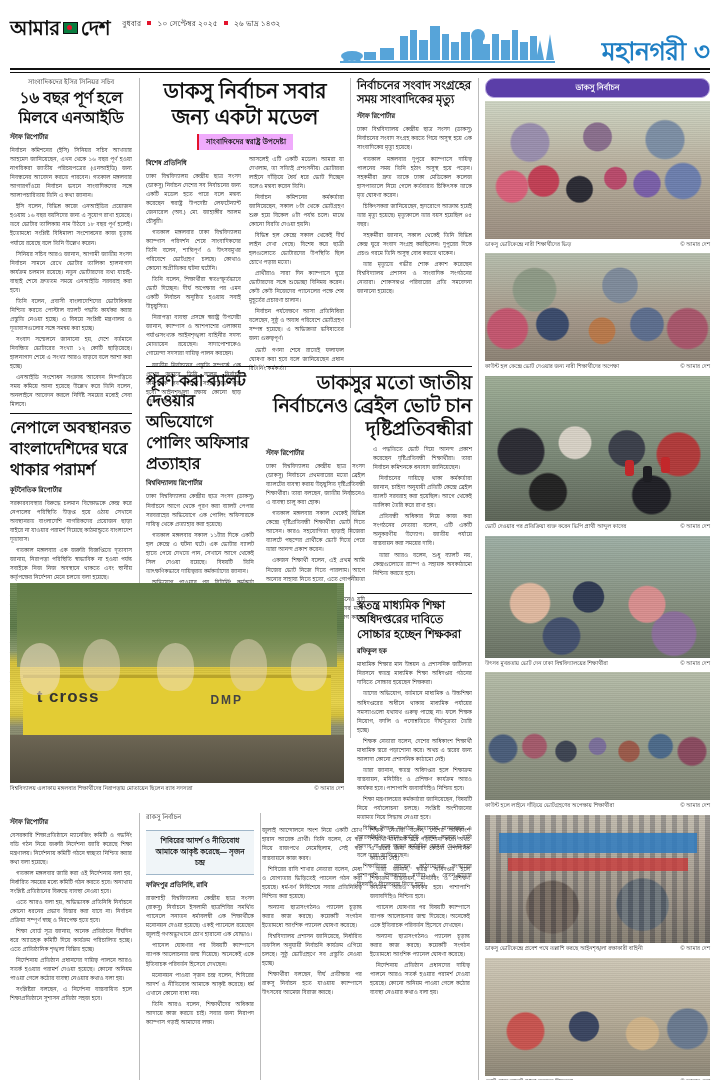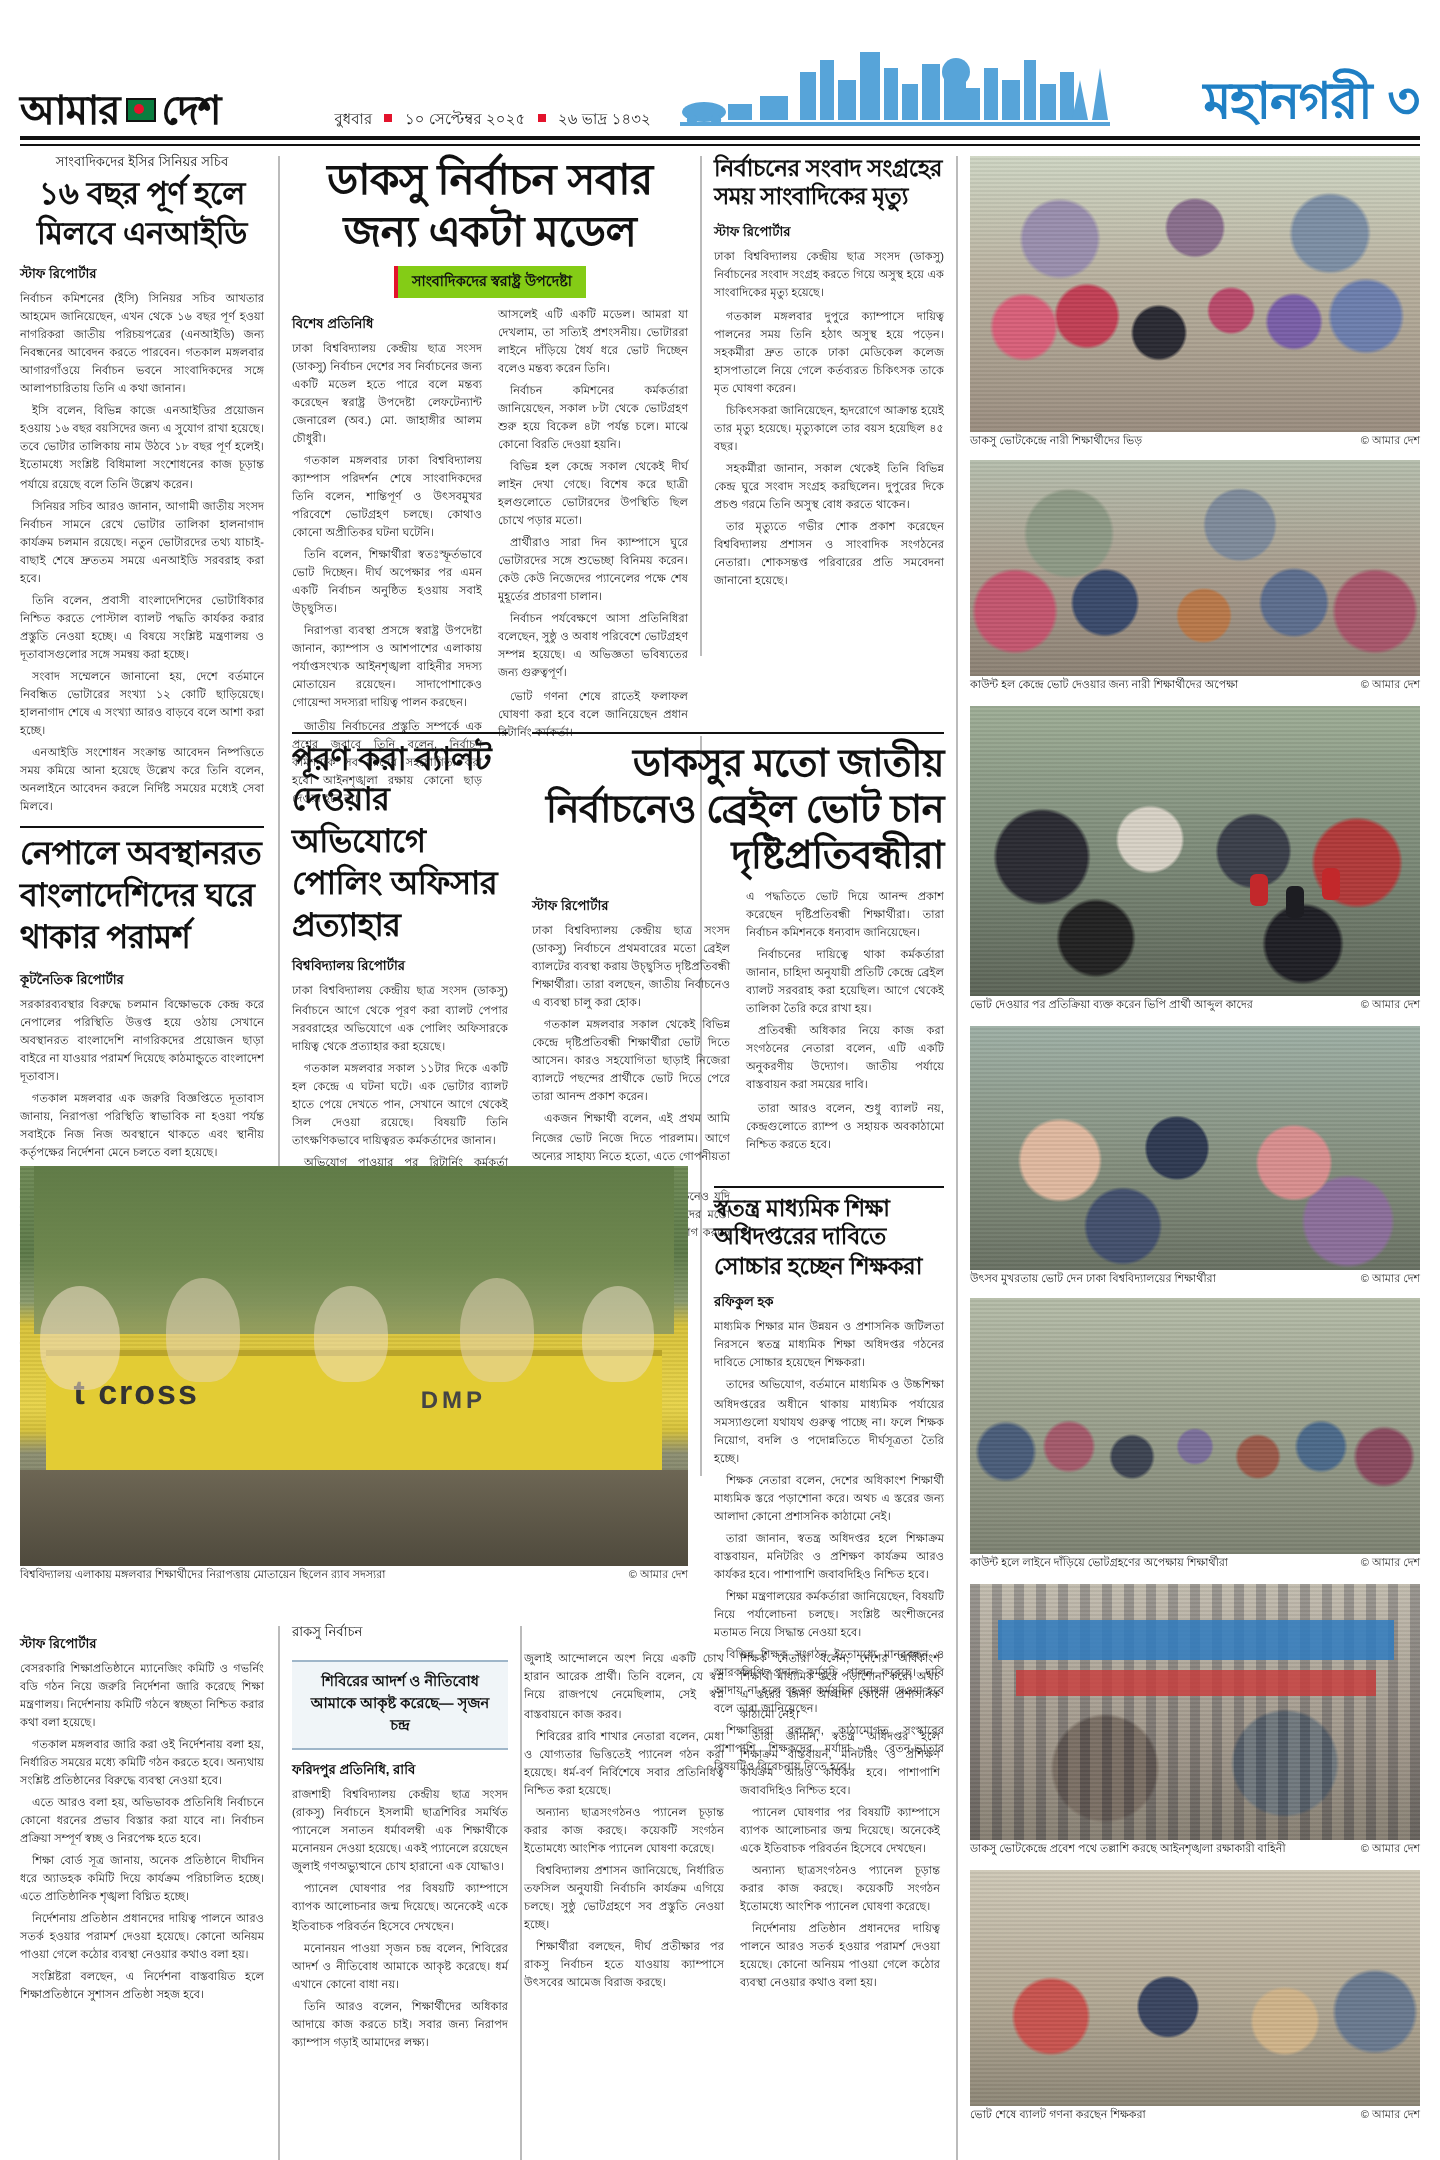--- a/index.html
+++ b/index.html
@@ -1,20 +1,20 @@
 <!DOCTYPE html>
 <html><head>
 <meta charset="utf-8">
 <style>
   html,body{margin:0;padding:0;background:#fff;}
   body{width:720px;height:1080px;font-family:"Liberation Sans",sans-serif;color:#111;overflow:hidden;}
   .page{position:relative;width:720px;height:1080px;background:#fff;box-sizing:border-box;padding:0;}
 
   
-  .masthead{position:relative;height:48px;margin:18px 10px 0 10px;display:flex;align-items:flex-end;gap:45px;}
+  .masthead{position:relative;height:48px;margin:18px 10px 0 10px;display:flex;align-items:flex-start;}
   .logo-wrap{display:flex;align-items:baseline;gap:3px;}
   .logo-txt{font-size:20px;font-weight:bold;letter-spacing:-.5px;color:#111;line-height:1;}
   .logo-flag{display:inline-block;width:13px;height:10px;background:#0a7d3f;border:1px solid #111;position:relative;top:-1px;}
   .logo-flag:after{content:"";position:absolute;left:3.5px;top:2px;width:5px;height:5px;border-radius:50%;background:#e3132c;}
   .dateline{margin-left:12px;font-size:7.4px;color:#222;letter-spacing:.1px;white-space:nowrap;}
   .dot-sep{display:inline-block;width:4px;height:4px;background:#e3132c;margin:0 4px;position:relative;top:-1px;}
   .skyline{position:absolute;left:330px;bottom:2px;width:230px;height:42px;opacity:.95;}
   .section-name{position:absolute;right:0;bottom:2px;display:flex;align-items:baseline;gap:8px;}
   .section-title{font-size:25px;font-weight:bold;color:#1f7fc4;line-height:1;letter-spacing:-.5px;}
   .section-num{font-size:25px;font-weight:bold;color:#1f7fc4;line-height:1;}
@@ -29,21 +29,21 @@
 
   
   .kicker{font-size:6.6px;color:#111;text-align:center;line-height:1.35;margin-bottom:2px;}
   .kicker-l{font-size:6.6px;color:#111;line-height:1.35;margin-bottom:1px;}
   .hl{font-weight:bold;color:#111;letter-spacing:-.2px;}
   .hl-1{font-size:15.5px;line-height:1.28;text-align:center;}
   .hl-2{font-size:16px;line-height:1.3;}
   .hl-3{font-size:11.5px;line-height:1.3;}
   .hl-main{font-size:21px;line-height:1.24;text-align:center;}
   .hl-wide{font-size:19px;line-height:1.22;text-align:right;}
-  .subhead-box{display:inline-block;background:#84cc16;font-size:7.2px;font-weight:bold;padding:2px 7px;margin:3px auto 0 auto;border-left:2px solid #e3132c;}
+  .subhead-box{display:inline-block;background:#f0abfc;font-size:7.2px;font-weight:bold;padding:2px 7px;margin:3px auto 0 auto;border-left:2px solid #e3132c;}
   .center{text-align:center;}
   .byline{font-size:6.6px;font-weight:bold;color:#111;margin:3px 0 3px 0;}
   .body{font-size:5.6px;line-height:1.62;text-align:justify;color:#1a1a1a;letter-spacing:.05px;}
   .body p{margin:0 0 2px 0;text-indent:6px;}
   .body p.first{text-indent:0;}
   .hr-s{height:1px;background:#111;margin:4px 0 4px 0;}
 
   
   .photo{position:relative;overflow:hidden;background:#c9c4bd;}
   .cap{font-size:5.5px;color:#222;line-height:1.4;margin-top:2px;display:flex;justify-content:space-between;gap:6px;}
@@ -373,20 +373,21 @@
             <p>প্যানেল ঘোষণার পর বিষয়টি ক্যাম্পাসে ব্যাপক আলোচনার জন্ম দিয়েছে। অনেকেই একে ইতিবাচক পরিবর্তন হিসেবে দেখছেন।</p>
             <p>অন্যান্য ছাত্রসংগঠনও প্যানেল চূড়ান্ত করার কাজ করছে। কয়েকটি সংগঠন ইতোমধ্যে আংশিক প্যানেল ঘোষণা করেছে।</p>
             <p>নির্দেশনায় প্রতিষ্ঠান প্রধানদের দায়িত্ব পালনে আরও সতর্ক হওয়ার পরামর্শ দেওয়া হয়েছে। কোনো অনিয়ম পাওয়া গেলে কঠোর ব্যবস্থা নেওয়ার কথাও বলা হয়।</p>
           </div>
         </div>
       </div>
     </div>
 
     <div class="col" style="left:475px;top:0;width:225px;">
 
+      <div class="badge">ডাকসু নির্বাচন</div>
 
       <div>
         <div class="photo ph-crowd1" style="height:138px;">
           <div class="ph-overlay"></div>
         </div>
         <div class="cap">
           <span>ডাকসু ভোটকেন্দ্রে নারী শিক্ষার্থীদের ভিড়</span>
           <span class="credit">© আমার দেশ</span>
         </div>
       </div>

